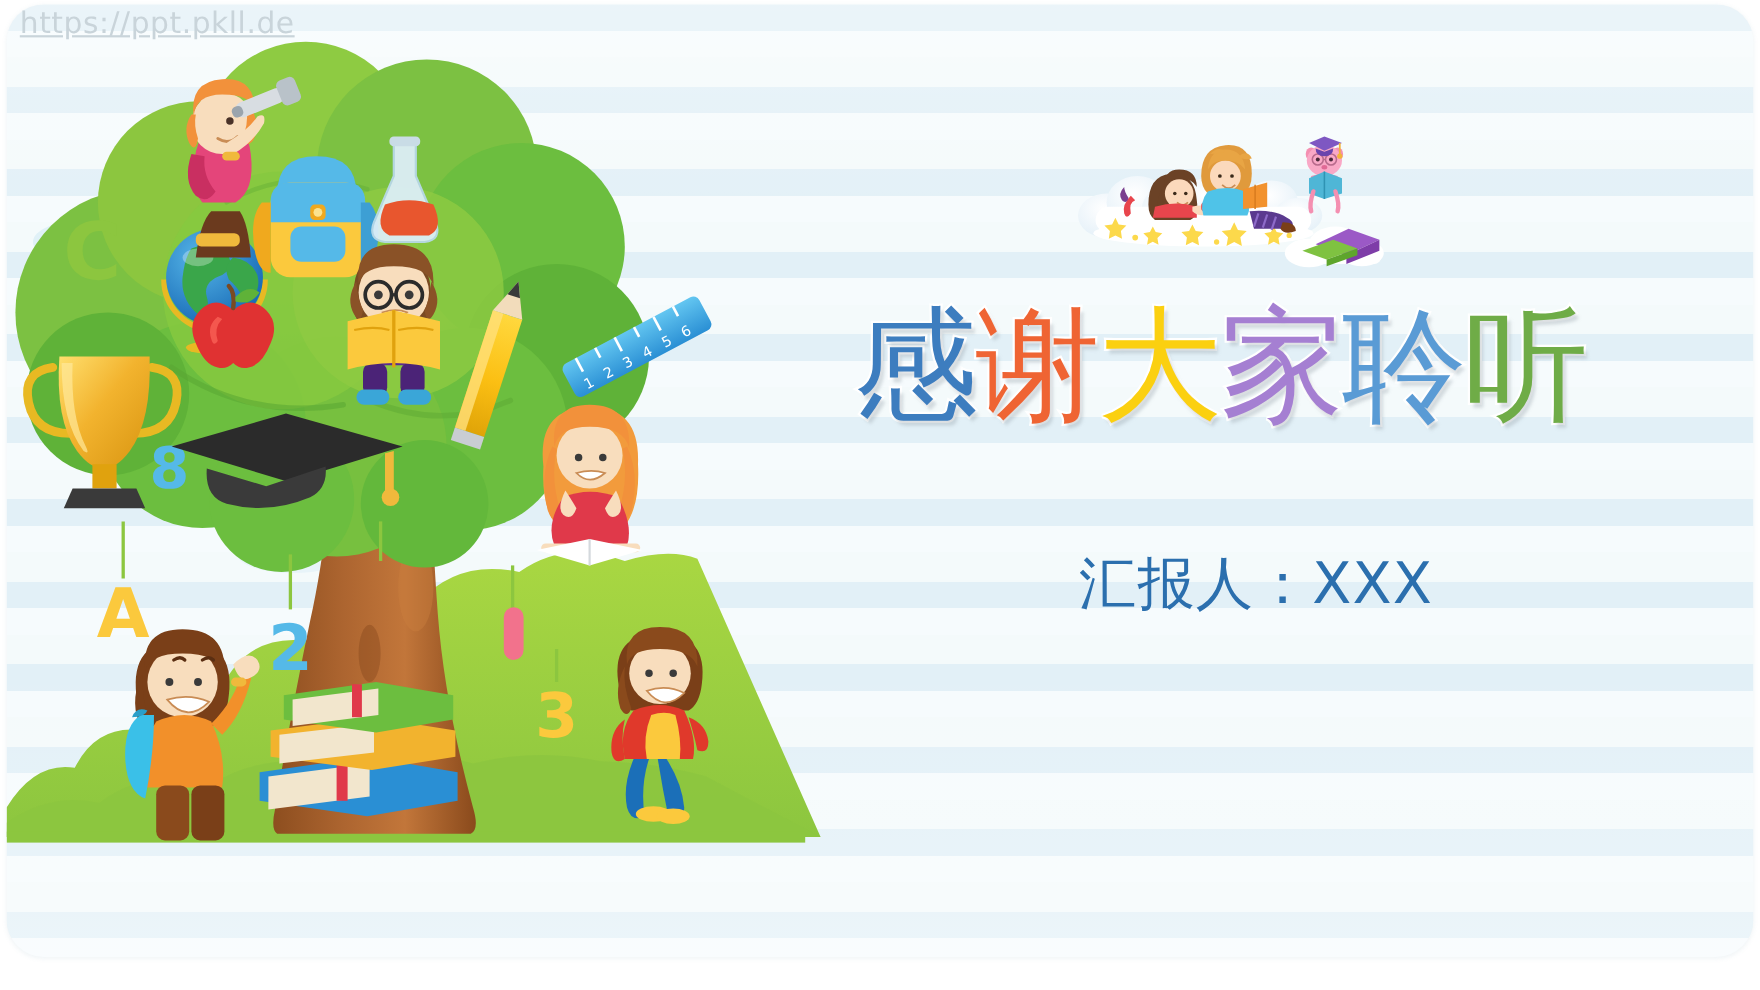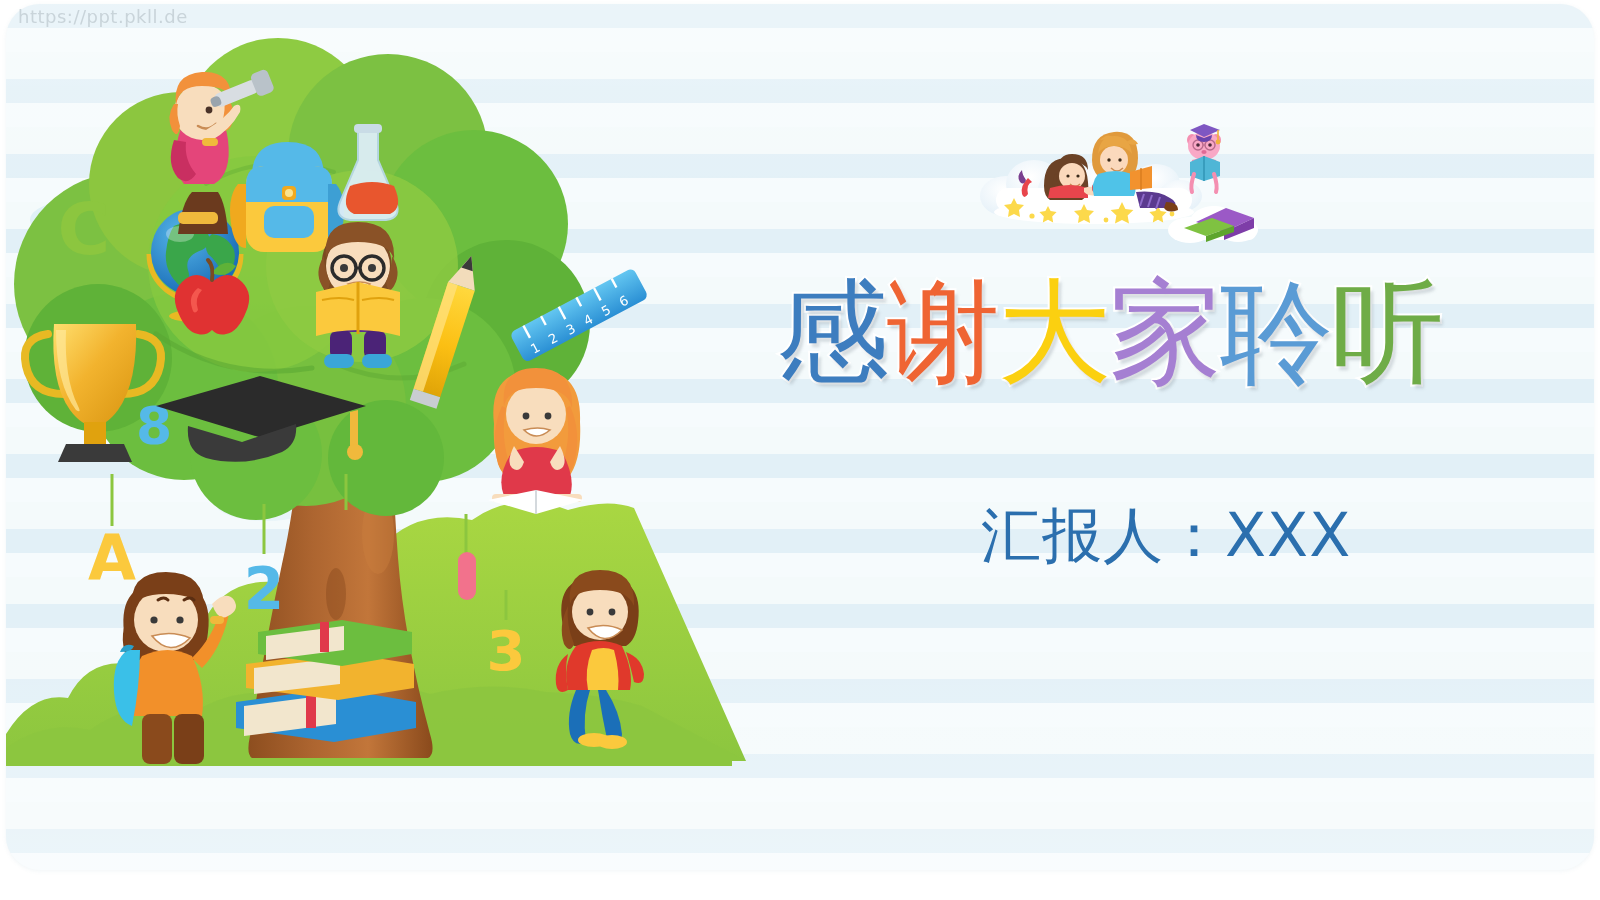--- a/index.html
+++ b/index.html
@@ -38,25 +38,26 @@
   }
   .canvas-soft-overlay{
     position:absolute; inset:0;
     background:linear-gradient(to bottom, rgba(255,255,255,.30), rgba(255,255,255,0) 25%, rgba(255,255,255,0) 70%, rgba(255,255,255,.35));
     pointer-events:none;
   }
 
   
   .watermark{
     position:absolute; left:18px; top:6px;
-    font-size:18px; letter-spacing:.5px;
+    font-size:27px; letter-spacing:.5px;
     color:#c9d4da;
     font-family:"DejaVu Sans",sans-serif;
     z-index:60;
     user-select:none;
+    text-decoration:underline;
   }
 
   
   .title{
     position:absolute;
     left:770px; top:268px;
     width:690px; height:120px;
     display:flex; align-items:center; justify-content:flex-start;
     z-index:40;
     white-space:nowrap;
@@ -70,21 +71,21 @@
     margin-right:-2px;
     -webkit-text-stroke:4px #ffffff;
     paint-order:stroke fill;
     text-shadow:3px 4px 3px rgba(150,160,170,.35);
   }
 
   
   .subtitle{
     position:absolute;
     left:975px; top:492px;
-    font-size:60px;
+    font-size:52px;
     color:#2b6fae;
     letter-spacing:1px;
     z-index:40;
     white-space:nowrap;
     font-family:"DejaVu Sans","Liberation Sans",sans-serif;
   }
 
   
   .illus{ position:absolute; z-index:20; }
   #tree-scene{ left:0px; top:30px; width:740px; height:735px; }

